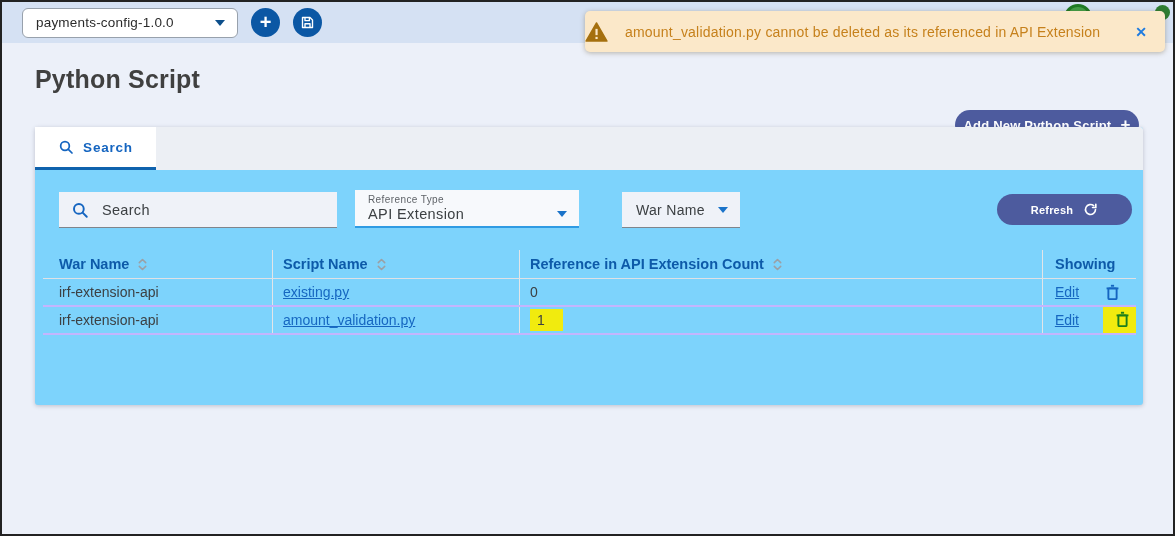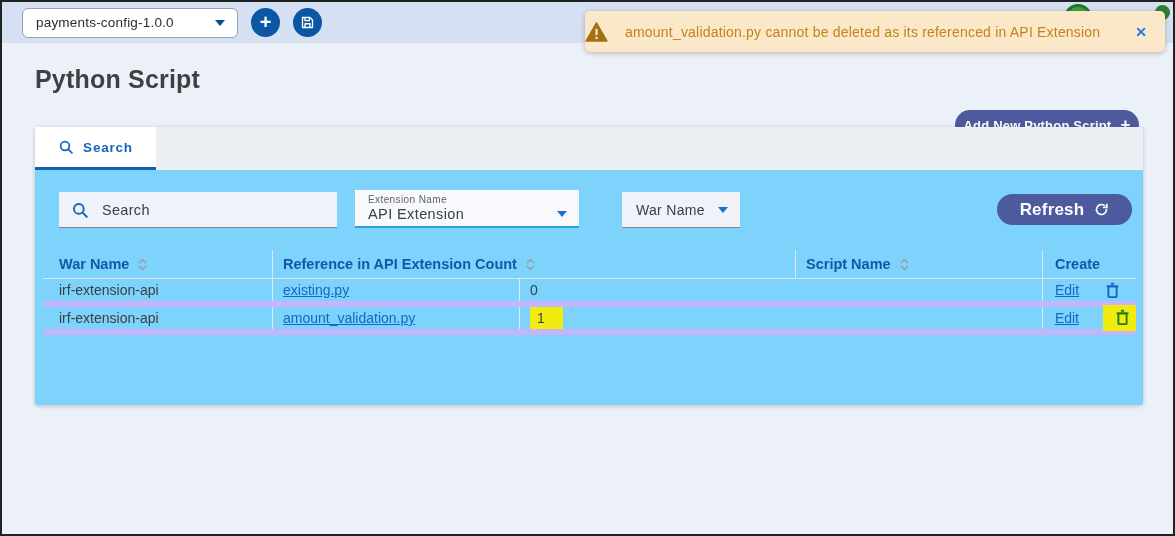--- a/index.html
+++ b/index.html
@@ -58,25 +58,25 @@
   .ext-select { position:absolute; left:320px; top:63px; width:224px; height:38px; background:#F7F9FC;
                 border-bottom:2px solid #2f9be3; padding:4px 12px 0 13px; cursor:pointer; }
   .ext-select .flabel { font-size:10px; color:#5f6368; letter-spacing:.4px; }
   .ext-select .fvalue { display:flex; justify-content:space-between; align-items:center;
                         font-size:14.5px; color:#3c4043; letter-spacing:.4px; margin-top:1px; }
   .war-select { position:absolute; left:587px; top:65px; width:118px; height:36px; background:#EFF2F8;
                 border-bottom:1px solid #80858c; display:flex; align-items:center; justify-content:space-between;
                 padding:0 12px 0 14px; font-size:14px; color:#3c4043; letter-spacing:.3px; cursor:pointer; }
   .refresh-btn { position:absolute; left:962px; top:67px; width:135px; height:31px; border-radius:16px;
                  background:#4d5b9e; color:#fff; display:flex; align-items:center; justify-content:center;
-                 gap:10px; font-size:17px; font-weight:700; letter-spacing:.2px; cursor:pointer; }
+                 gap:10px; font-size:11px; font-weight:700; letter-spacing:.2px; cursor:pointer; }
 
   
   .table { position:absolute; left:8px; top:123px; width:1093px; }
-  .tr { display:flex; align-items:center; height:28px; border-bottom:6px solid #c4b5fd;
+  .tr { display:flex; align-items:center; height:28px; border-bottom:2px solid #c4b5fd;
         font-size:14px; color:#3c4043; }
   .tr.head { height:29px; border-bottom:1px solid #dfe1e5; }
   .td { display:flex; align-items:center; height:100%; }
   .c1 { width:229px; padding-left:16px; }
   .c2 { width:247px; padding-left:10px; border-left:1px solid #e3e5e8; }
   .c3 { width:523px; padding-left:10px; border-left:1px solid #e3e5e8; }
   .c4 { flex:1; padding-left:12px; border-left:1px solid #e3e5e8; gap:24px; }
   .head .td { color:#0d5aa9; font-weight:700; font-size:14.5px; gap:8px; }
   a.cell-link { color:#1667c1; text-decoration:underline; cursor:pointer; }
   .hl-count { display:inline-block; background:#f1eb0e; padding:3px 0 3px 7px; width:33px; }
@@ -138,21 +138,21 @@
 
     <div class="search-box">
       <svg width="18" height="18" viewBox="0 0 24 24" fill="none" stroke="#1565c0" stroke-width="2.6" stroke-linecap="round">
           <circle cx="10.5" cy="10.5" r="6.5"></circle>
           <path d="M15.5 15.5L21 21"></path>
         </svg>
       <input type="text" placeholder="Search" style="">
     </div>
 
     <div class="ext-select">
-      <div class="flabel">Extension Name</div>
+      <div class="flabel">Reference Type</div>
       <div class="fvalue">
         <span>API Extension</span>
         <span class="caret"></span>
       </div>
     </div>
 
     <div class="war-select">
       <span>War Name</span>
       <span class="caret"></span>
     </div>
@@ -167,36 +167,36 @@
 
     <div class="table">
       <div class="tr head">
         <div class="td c1">
           <span>War Name</span>
           <svg width="11" height="15" viewBox="0 0 12 16" fill="none" stroke="#9aa0a6" stroke-width="1.7" stroke-linecap="round" stroke-linejoin="round">
               <path d="M2.5 6L6 2.5 9.5 6"></path>
               <path d="M2.5 10L6 13.5 9.5 10"></path>
             </svg>
         </div>
+        <div class="td c2">
+          <span>Script Name</span>
+          <svg width="11" height="15" viewBox="0 0 12 16" fill="none" stroke="#9aa0a6" stroke-width="1.7" stroke-linecap="round" stroke-linejoin="round">
+              <path d="M2.5 6L6 2.5 9.5 6"></path>
+              <path d="M2.5 10L6 13.5 9.5 10"></path>
+            </svg>
+        </div>
         <div class="td c3">
           <span>Reference in API Extension Count</span>
           <svg width="11" height="15" viewBox="0 0 12 16" fill="none" stroke="#9aa0a6" stroke-width="1.7" stroke-linecap="round" stroke-linejoin="round">
               <path d="M2.5 6L6 2.5 9.5 6"></path>
               <path d="M2.5 10L6 13.5 9.5 10"></path>
             </svg>
         </div>
-        <div class="td c2">
-          <span>Script Name</span>
-          <svg width="11" height="15" viewBox="0 0 12 16" fill="none" stroke="#9aa0a6" stroke-width="1.7" stroke-linecap="round" stroke-linejoin="round">
-              <path d="M2.5 6L6 2.5 9.5 6"></path>
-              <path d="M2.5 10L6 13.5 9.5 10"></path>
-            </svg>
-        </div>
         <div class="td c4">
-          <span>Create</span>
+          <span>Showing</span>
         </div>
       </div>
 
       <div class="tr">
         <div class="td c1">irf-extension-api</div>
         <div class="td c2">
             <a class="cell-link">existing.py</a>
           </div>
         <div class="td c3">0</div>
         <div class="td c4">

